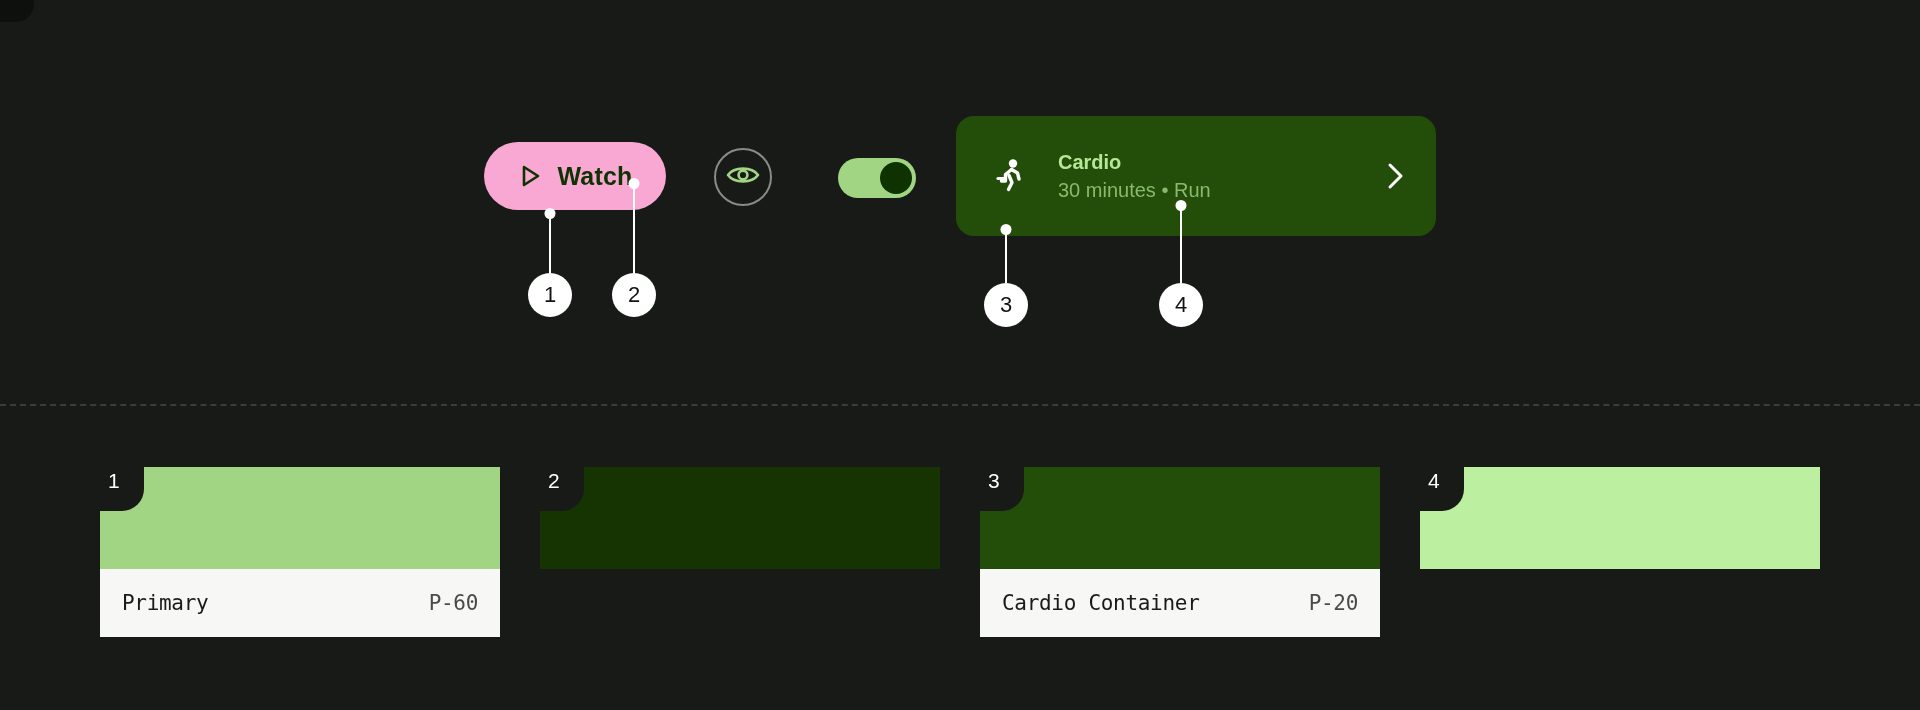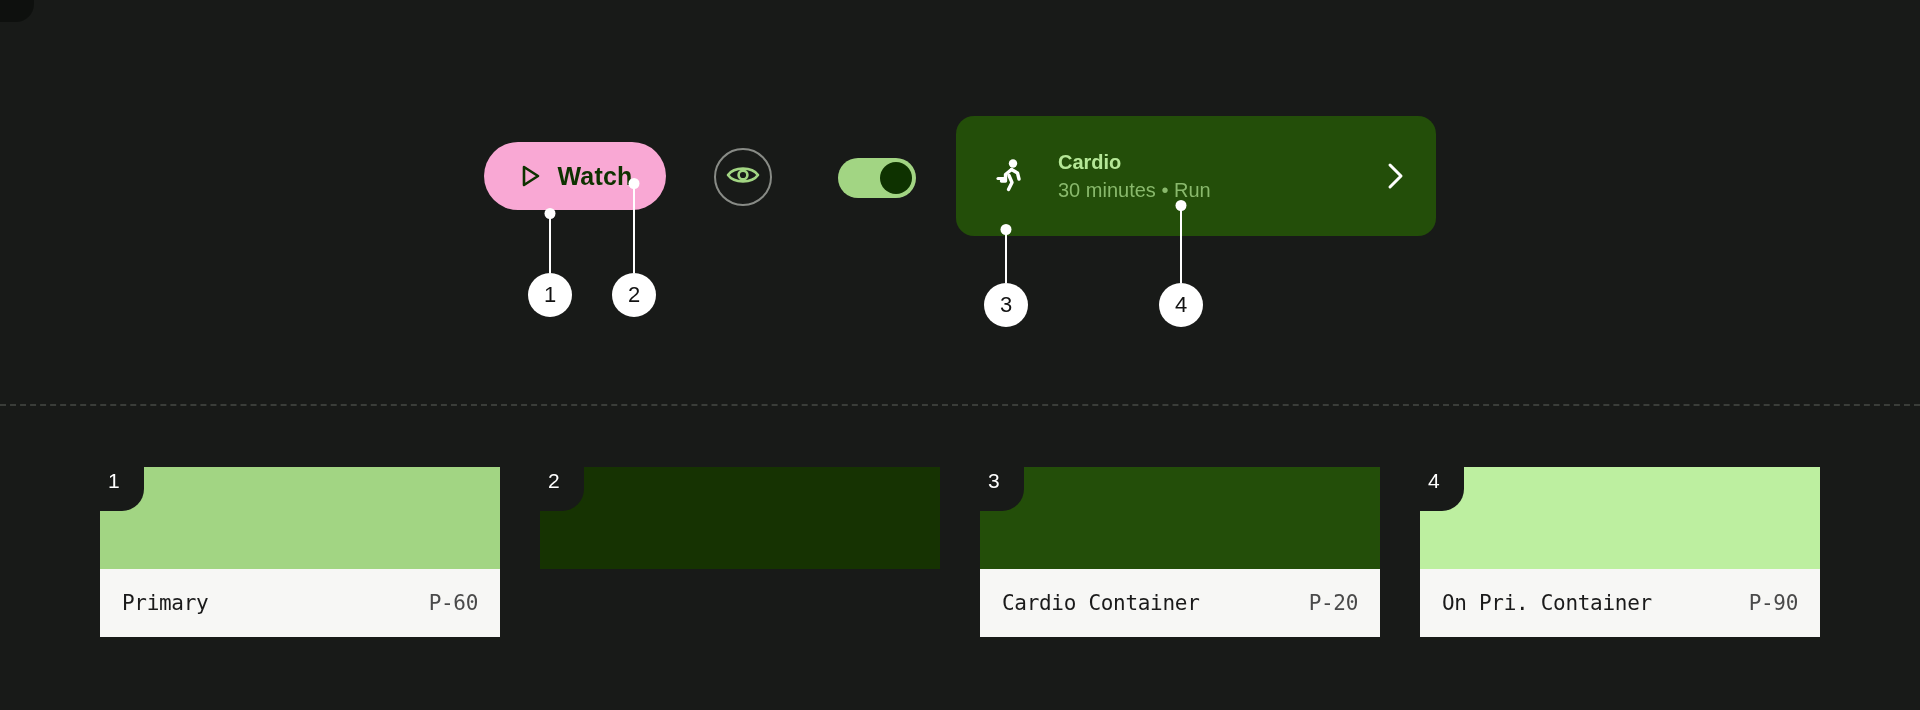--- a/index.html
+++ b/index.html
@@ -335,21 +335,17 @@
       <div class="swatch-badge">3</div>
       <div class="swatch-footer">
         <span class="swatch-name">Cardio Container</span>
         <span class="swatch-token">P-20</span>
       </div>
     </div>
 
     <div class="swatch" style="left:1420px;">
       <div class="swatch-color" style="background: rgb(189, 239, 160);"></div>
       <div class="swatch-badge">4</div>
-      <div class="swatch-footer">
-        <span class="swatch-name">On Pri. Container</span>
-        <span class="swatch-token">P-90</span>
-      </div>
     </div>
 
   </div>
 
 </div>
 
 </body></html>

